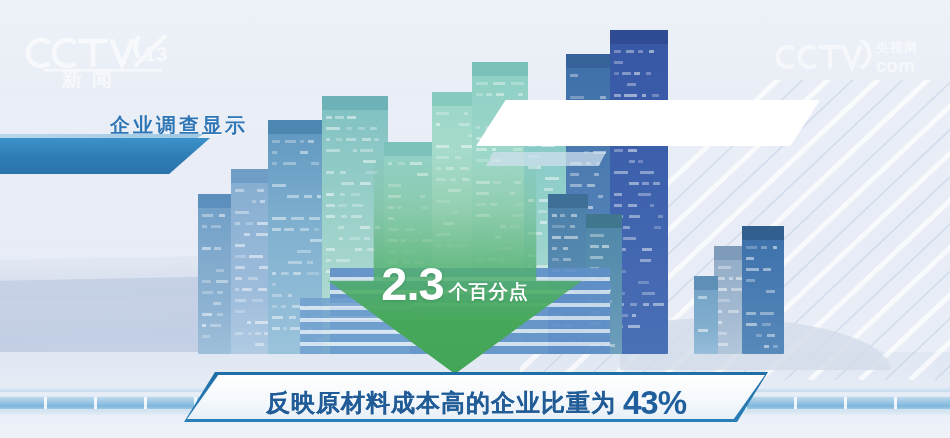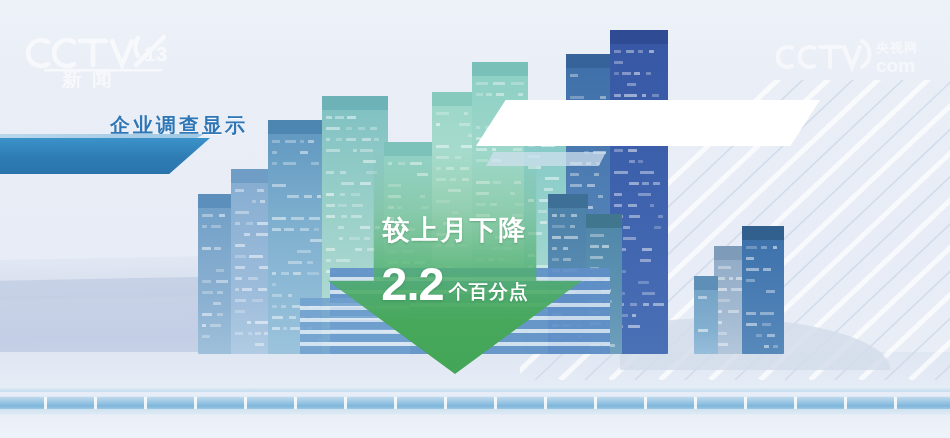--- a/index.html
+++ b/index.html
@@ -761,23 +761,22 @@
     <span class="win" style="left: 4px; top: 20px; width: 9px; height: 3px; opacity: 0.71;"></span>
         <span class="win" style="left: 4px; top: 53px; width: 10px; height: 3px; opacity: 0.84;"></span>
       </div>
 
     <div class="bld" style="left:330px;bottom:46px;width:280px;height:86px;background:repeating-linear-gradient(180deg,#5f8fc8 0px,#5f8fc8 9px,#d3e2f1 9px,#d3e2f1 13px);opacity:.9;"></div>
     <div class="bld" style="left:300px;bottom:46px;width:110px;height:56px;background:repeating-linear-gradient(180deg,#6fa0ce 0px,#6fa0ce 8px,#dbe8f4 8px,#dbe8f4 12px);opacity:.85;"></div>
   </div>
 
   <div class="arrow"></div>
   <div class="arrow-txt">
-    <div class="arrow-l1">较上月下降</div>
     <div class="arrow-l2">
-      <span class="arrow-num">2.2</span><span class="arrow-unit">个百分点</span>
+      <span class="arrow-num">2.3</span><span class="arrow-unit">个百分点</span>
     </div>
   </div>
 
   <div class="lbl-survey">企业调查显示</div>
   <div class="banner-month-top"></div>
   <div class="banner-month">
     <span>4 月 份</span>
   </div>
 
   <div class="banner-low-ghost"></div>
@@ -801,20 +800,28 @@
       <div class="tick" style="left:594px;"></div>
     <div class="tick" style="left:644px;"></div>
       <div class="tick" style="left:694px;"></div>
     <div class="tick" style="left:744px;"></div>
       <div class="tick" style="left:794px;"></div>
     <div class="tick" style="left:844px;"></div>
       <div class="tick" style="left:894px;"></div>
   </div>
   <div class="rail-low"></div>
 
+  <div class="banner-bot-wrap">
+    <div class="banner-bot-edge"></div>
+    <div class="banner-bot">
+      <div class="txt">
+        <span class="bot-main">反映原材料成本高的企业比重为</span><span class="bot-num">43%</span>
+      </div>
+    </div>
+  </div>
 
   <div class="cctv13">
     <svg width="172" height="60" viewBox="0 0 172 60">
       <g fill="none" stroke="#ffffff" stroke-width="4.5" stroke-linecap="round">
         <path d="M30 14 A13 13 0 1 0 30 36"></path>
         <path d="M56 14 A13 13 0 1 0 56 36"></path>
         <path d="M62 13 H88"></path>
         <path d="M75 13 V37"></path>
         <path d="M94 13 L104 37 L114 13"></path>
         <path d="M118 37 L146 9"></path>

